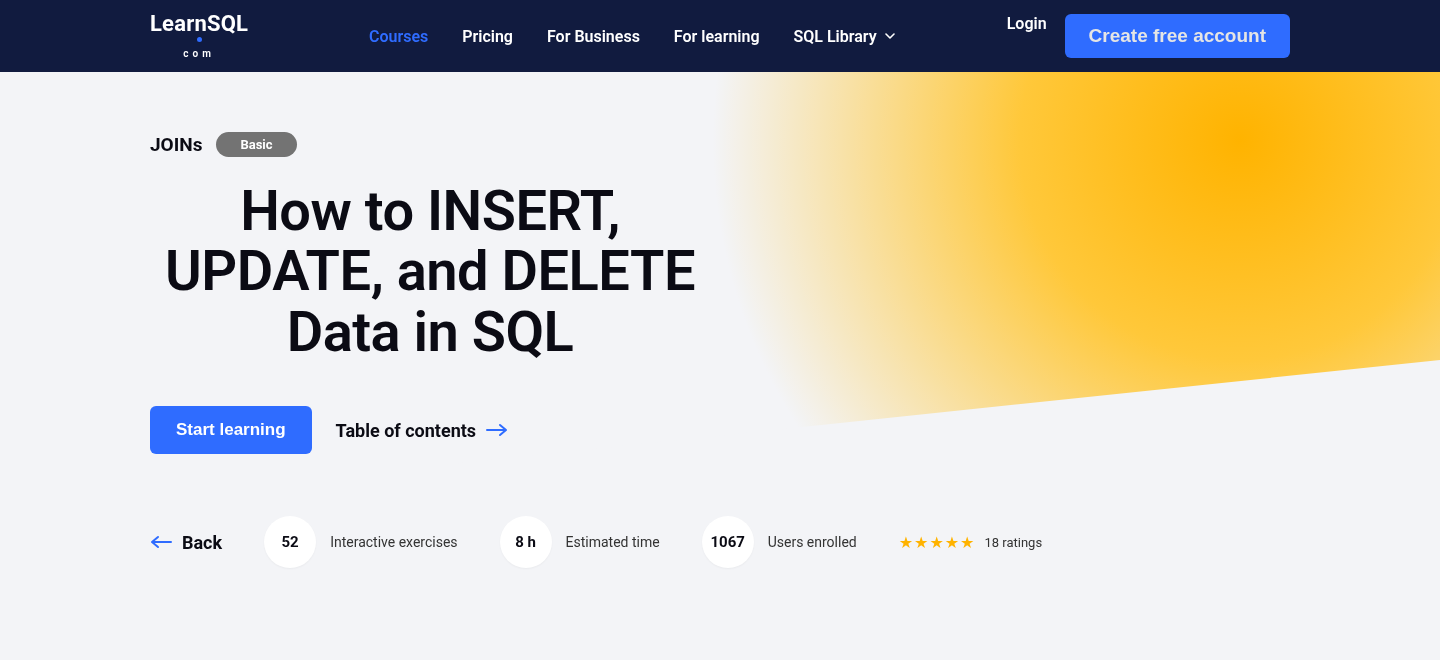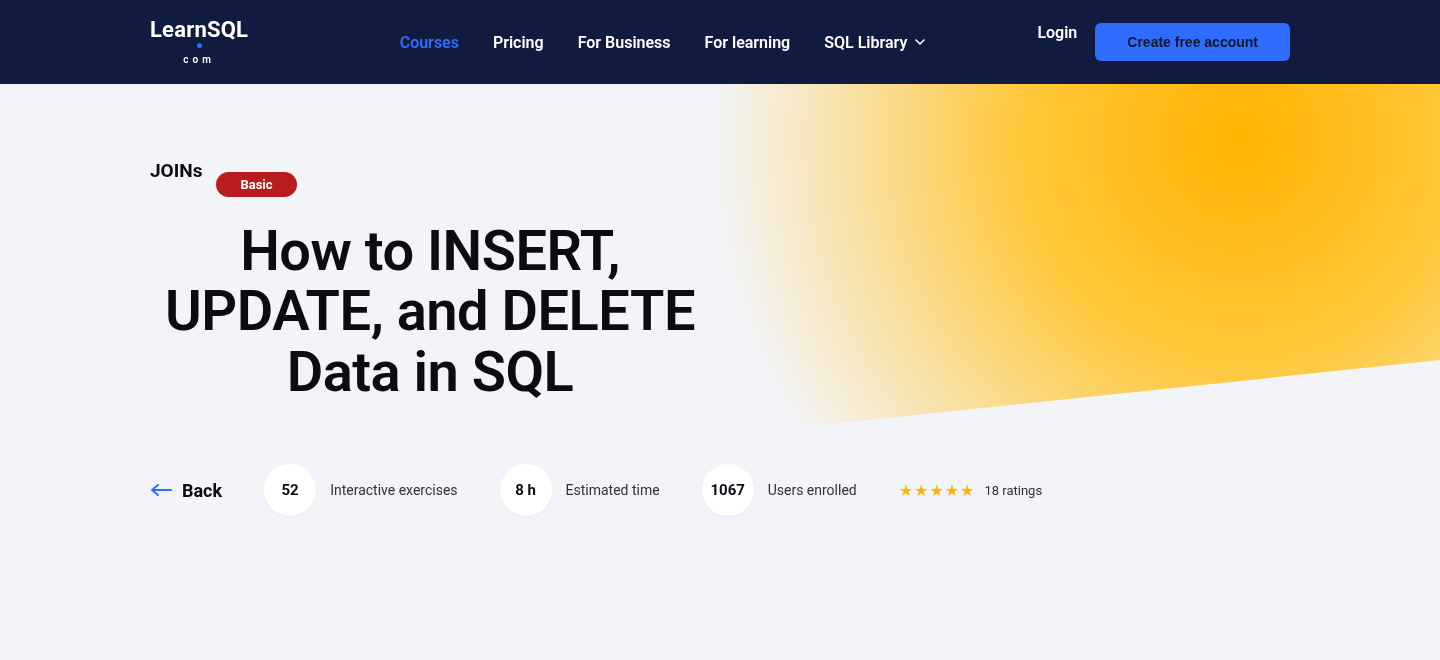--- a/index.html
+++ b/index.html
@@ -8,21 +8,21 @@
     background: #f3f4f7;
     width: 1440px;
     height: 660px;
     overflow: hidden;
     position: relative;
   }
 
   
   .header {
     background: #111b3f;
-    height: 84px;
+    height: 72px;
     display: flex;
     align-items: center;
     padding: 0 150px;
     position: relative;
     z-index: 10;
   }
   .logo {
     display: flex;
     flex-direction: column;
     justify-content: center;
@@ -45,24 +45,24 @@
     align-items: center;
     gap: 8px;
   }
   .nav-item.active { color: #2f6cff; }
   .chevron-icon { width: 10px; height: 10px; }
 
   .right-actions { display: flex; align-items: flex-start; gap: 18px; margin-left: 112px; }
   .login-link { color: #ffffff; font-size: 16px; font-weight: 600; cursor: pointer; }
   .create-account-btn {
     background: #2f6cff;
-    color: #0f172a;
-    font-size: 14px;
+    color: #e5e5e5;
+    font-size: 19px;
     font-weight: 600;
-    padding: 11px 32px;
+    padding: 11px 24px;
     border-radius: 6px;
     border: none;
     cursor: pointer;
   }
 
   
   .blob {
     position: absolute;
     top: -140px;
     right: -200px;
@@ -88,27 +88,26 @@
 
   
   .content {
     position: relative;
     z-index: 5;
     padding: 60px 0 0 150px;
   }
   .course-row { display: flex; align-items: center; gap: 14px; margin-bottom: 24px; }
   .course-label { font-size: 19px; font-weight: 700; color: #0b0b14; }
   .badge {
-    background: #b91c1c;
+    background: #737373;
     color: #ffffff;
     font-size: 13px;
     font-weight: 700;
     padding: 5px 24px;
     border-radius: 14px;
-    margin-top: 28px;
   }
   .title {
     font-size: 56px;
     font-weight: 600;
     line-height: 1.08;
     color: #0b0b14;
     max-width: 560px;
     letter-spacing: -0.5px;
     text-align: center;
   }
@@ -235,20 +234,29 @@
 
 <main class="content">
   <div class="course-row">
     <span class="course-label">JOINs</span>
     <span class="badge">Basic</span>
   </div>
 
   <h1 class="title">How to INSERT, UPDATE, and DELETE Data in SQL</h1>
 
 
+  <div class="cta-row">
+    <button class="start-btn">Start learning</button>
+    <div class="toc-link">
+      <span>Table of contents</span>
+      <svg class="arrow-right-icon" width="22" height="14" viewBox="0 0 22 14">
+          <path d="M1 7 H19 M14 2 L20 7 L14 12" stroke="currentColor" stroke-width="2" fill="none" stroke-linecap="round" stroke-linejoin="round"></path>
+        </svg>
+    </div>
+  </div>
 
   <div class="stats">
     <div class="back-link">
       <svg class="arrow-left-icon" width="22" height="14" viewBox="0 0 22 14">
           <path d="M21 7 H3 M8 2 L2 7 L8 12" stroke="currentColor" stroke-width="2" fill="none" stroke-linecap="round" stroke-linejoin="round"></path>
         </svg>
       <span>Back</span>
     </div>
 
     <div class="stat">

